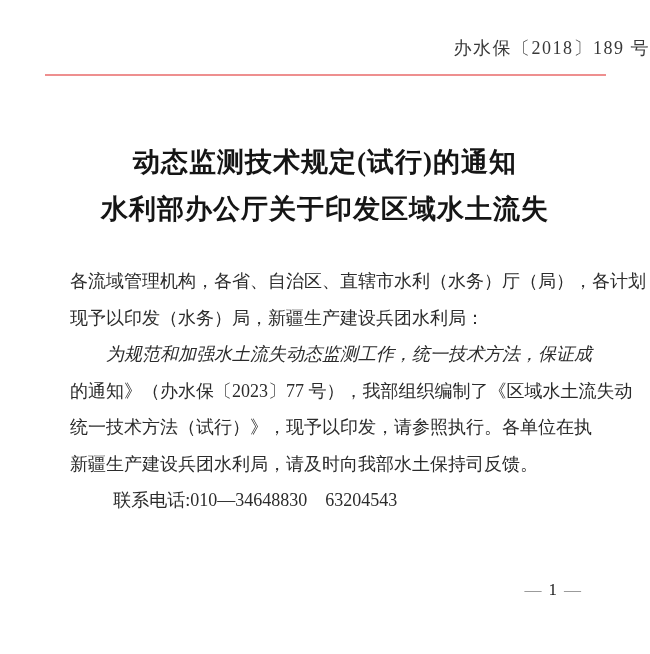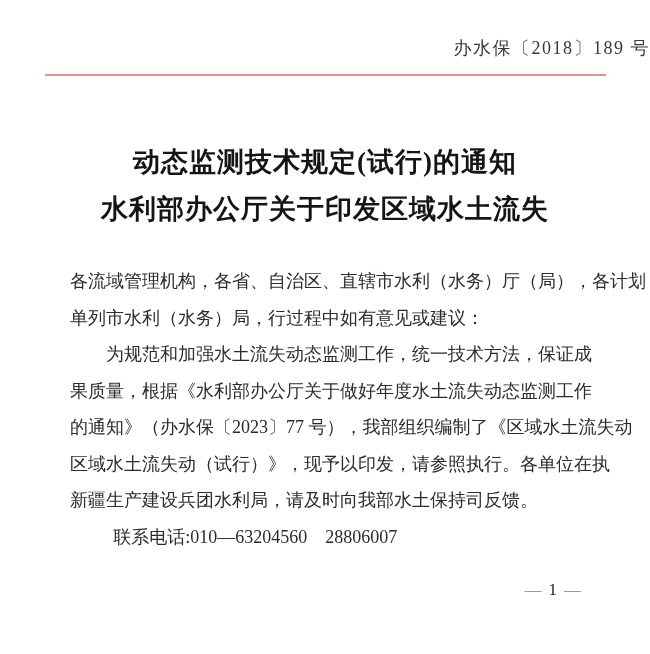--- a/index.html
+++ b/index.html
@@ -54,21 +54,21 @@
     width: 576px;
     font-size: 18px;
     color: var(--body-text, #2b2b2b);
     margin-left: 32px;
   }
   .line {
     height: 36.5px;
     line-height: 36.5px;
     white-space: nowrap;
   }
-  .indent-2 { text-indent: 2em; }
+  .indent-2 { text-indent: 2em; font-style: italic; }
   .indent-contact { text-indent: 2.4em; }
   .page-number {
     position: absolute;
     top: 580px;
     right: 62px;
     font-size: 17px;
     color: var(--page-num-text, #222222);
     white-space: nowrap;
   }
   .page-number .dash {
@@ -85,26 +85,25 @@
 
   <div class="red-rule"></div>
 
   <h1 class="doc-title">
     <span class="title-line">动态监测技术规定(试行)的通知</span>
     <span class="title-line">水利部办公厅关于印发区域水土流失</span>
   </h1>
 
   <div class="doc-body">
     <div class="line">各流域管理机构，各省、自治区、直辖市水利（水务）厅（局），各计划</div>
-    <div class="line">单列市水利（水务）局，行过程中如有意见或建议：</div>
+    <div class="line">现予以印发（水务）局，新疆生产建设兵团水利局：</div>
     <div class="line indent-2">为规范和加强水土流失动态监测工作，统一技术方法，保证成</div>
-    <div class="line">果质量，根据《水利部办公厅关于做好年度水土流失动态监测工作</div>
     <div class="line">的通知》（办水保〔2023〕77 号），我部组织编制了《区域水土流失动</div>
-    <div class="line">区域水土流失动（试行）》，现予以印发，请参照执行。各单位在执</div>
+    <div class="line">统一技术方法（试行）》，现予以印发，请参照执行。各单位在执</div>
     <div class="line">新疆生产建设兵团水利局，请及时向我部水土保持司反馈。</div>
-    <div class="line indent-contact">联系电话:010—63204560　28806007</div>
+    <div class="line indent-contact">联系电话:010—34648830　63204543</div>
   </div>
 
   <div class="page-number">
     <span class="dash">—</span><span class="num">1</span><span class="dash">—</span>
   </div>
 
 </div>
 
 </body></html>

